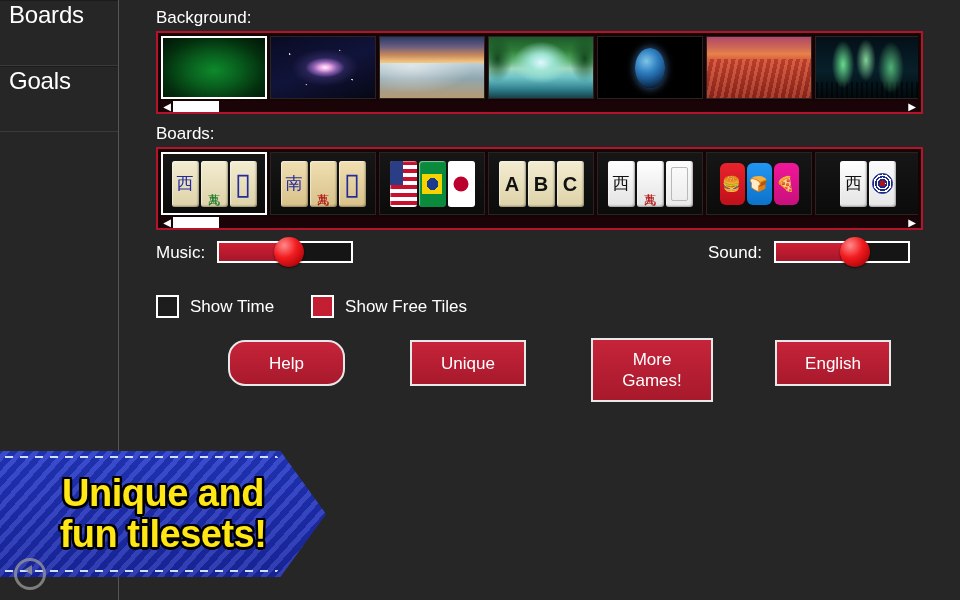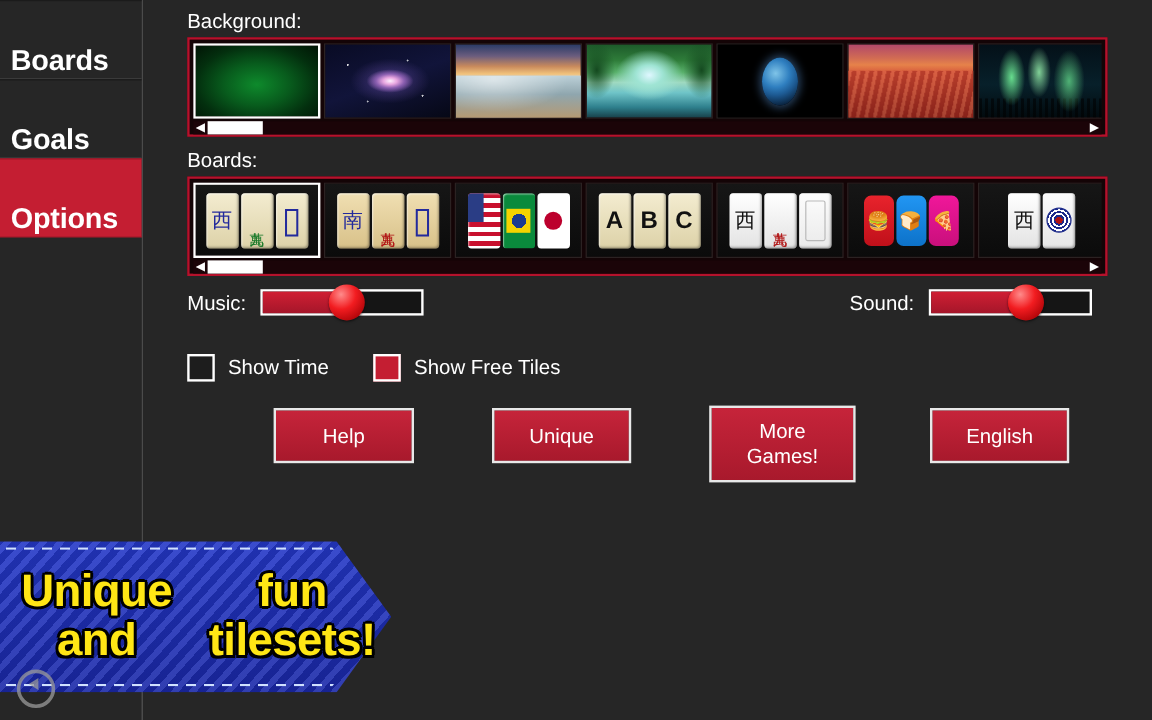--- a/index.html
+++ b/index.html
@@ -13,30 +13,29 @@
 
   
   #sidebar {
     position: absolute; left: 0; top: 0;
     width: 119px; height: 600px;
     background: #262626;
     border-right: 1px solid #555;
   }
   .side-item {
     height: 66px;
-    display: flex; align-items: flex-end;
+    display: flex; align-items: flex-start;
     padding-left: 9px;
     color: #fff;
     font-size: 24px;
     border-bottom: 1px solid #3a3a3a;
     border-top: 1px solid #1b1b1b;
     background: #262626;
     white-space: nowrap;
     letter-spacing: -0.2px;
-    font-weight: bold;
   }
   .side-item.active {
     background: #c41e32;
     border-top: 1px solid #a3192a;
     border-bottom: 1px solid #a3192a;
   }
   .side-rest {
     height: 336px;
     background: #262626;
   }
@@ -241,21 +240,21 @@
   }
   .banner-dash {
     position:absolute; left:5px; top:5px; right:5px; bottom:5px;
     clip-path: polygon(0 0, 86% 0, 100% 50%, 86% 100%, 0 100%);
     background:
       repeating-linear-gradient(90deg, #cfe0ff 0 8px, rgba(0,0,0,0) 8px 15px) top/100% 2px no-repeat,
       repeating-linear-gradient(90deg, #cfe0ff 0 8px, rgba(0,0,0,0) 8px 15px) bottom/100% 2px no-repeat;
   }
   .banner-text {
     position:absolute; inset:0;
-    display:flex; align-items:center; justify-content:center;
+    display:flex; flex-direction:column; align-items:center; justify-content:center;
     color:#ffe615;
     font-size: 38px; font-weight: bold; line-height: 41px;
     text-align:center;
     letter-spacing: -0.5px;
     text-shadow:
       -2px -2px 0 #000, 2px -2px 0 #000, -2px 2px 0 #000, 2px 2px 0 #000,
       0 -2.5px 0 #000, 0 2.5px 0 #000, -2.5px 0 0 #000, 2.5px 0 0 #000;
   }
   #back-icon {
     position:absolute; left:14px; top:558px;
@@ -274,23 +273,20 @@
 </style>
 </head>
 <body>
 
 <div id="sidebar">
   <div class="side-item">
     <span>Boards</span>
   </div>
   <div class="side-item">
     <span>Goals</span>
-  </div>
-  <div class="side-item active">
-    <span>Options</span>
   </div>
   <div class="side-rest"></div>
 </div>
 
 <div id="main">
 
   <div class="section-label" style="margin-top:8px;">Background:</div>
 
   <div class="carousel">
     <div class="thumbs">
@@ -388,21 +384,21 @@
       <div class="cb-box"></div>
       <div class="cb-label">Show Time</div>
     </div>
     <div class="cb-wrap">
       <div class="cb-box on"></div>
       <div class="cb-label">Show Free Tiles</div>
     </div>
   </div>
 
   <div id="btn-row">
-    <button class="rbtn" style="left:109px; top:2px; width:117px; height:46px;">Help</button>
+    <button class="rbtn" style="left:109px; top:2px; width:117px; height:46px;border-radius:17px;">Help</button>
     <button class="rbtn" style="left:291px; top:2px; width:116px; height:46px;">Unique</button>
     <button class="rbtn" style="left:472px; top:0px; width:122px; height:64px; white-space:pre-line;">More
 Games!</button>
     <button class="rbtn" style="left:656px; top:2px; width:116px; height:46px;">English</button>
   </div>
 
 </div>
 
 <div id="banner">
   <div class="banner-shape"></div>

